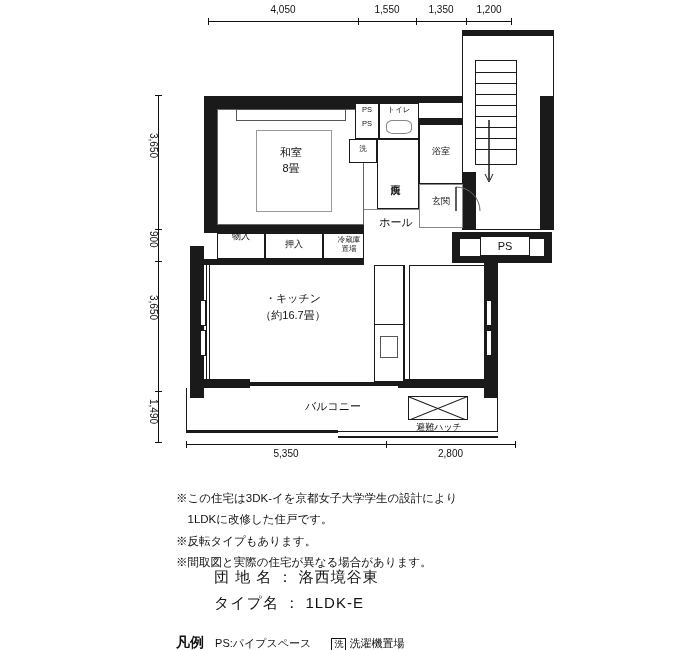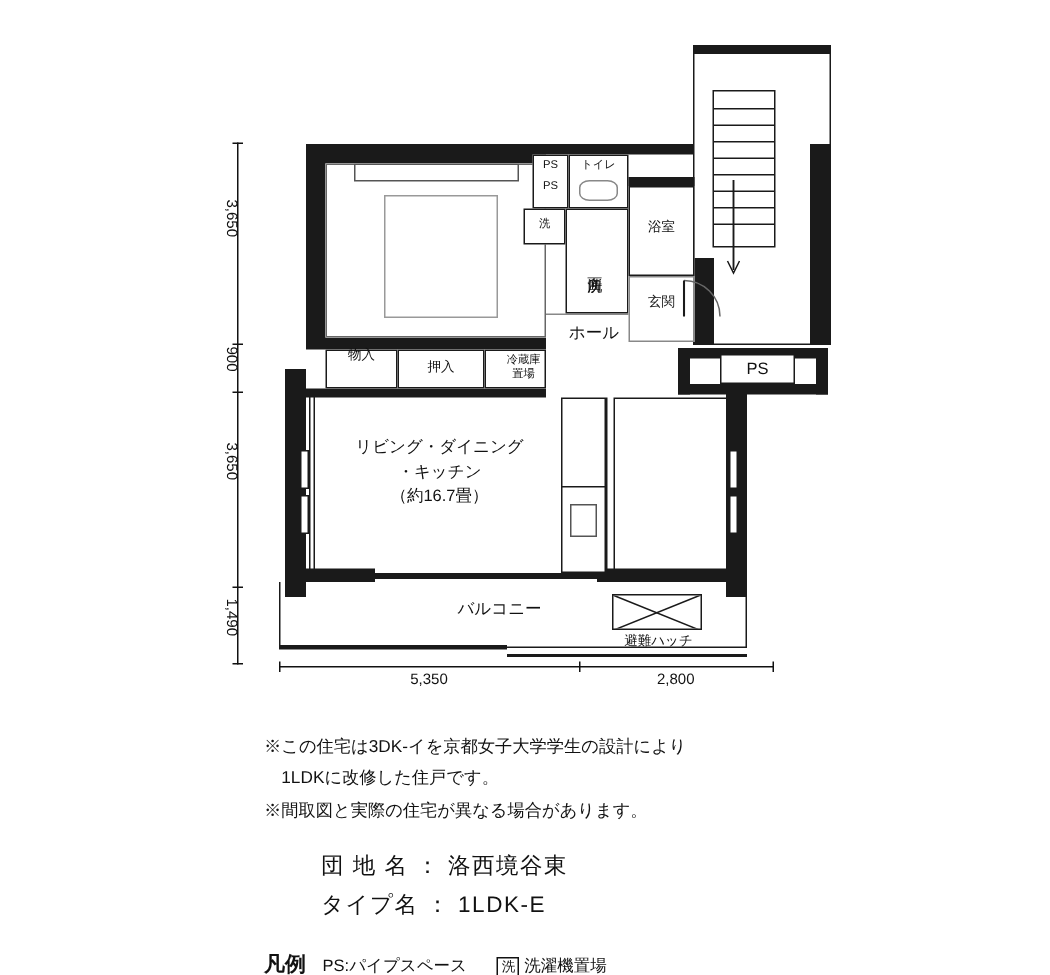--- a/index.html
+++ b/index.html
@@ -82,20 +82,34 @@
   .box-mini {
     display:inline-block; border:1px solid #111; padding:0 2px;
     font-size:9px; line-height:11px; vertical-align:middle;
   }
 </style>
 </head>
 <body>
 
 <div class="stage">
 
+  <div class="abs" style="left:208px; top:4px; width:340px; height:26px;">
+
+    <div class="abs dimtext" style="left:0px;   top:0px; width:150px;">4,050</div>
+    <div class="abs dimtext" style="left:150px; top:0px; width:58px;">1,550</div>
+    <div class="abs dimtext" style="left:208px; top:0px; width:50px;">1,350</div>
+    <div class="abs dimtext" style="left:258px; top:0px; width:46px;">1,200</div>
+
+    <div class="abs dimline-h" style="left:0px; top:17px; width:304px;"></div>
+    <div class="abs tick-v" style="left:0px;   top:14px;"></div>
+    <div class="abs tick-v" style="left:150px; top:14px;"></div>
+    <div class="abs tick-v" style="left:208px; top:14px;"></div>
+    <div class="abs tick-v" style="left:258px; top:14px;"></div>
+    <div class="abs tick-v" style="left:303px; top:14px;"></div>
+  </div>
 
   <div class="abs" style="left:148px; top:95px; width:46px; height:350px;">
     <div class="abs dimline-v" style="left:10px; top:0px; height:348px;"></div>
     <div class="abs tick-h" style="left:7px; top:0px;"></div>
     <div class="abs tick-h" style="left:7px; top:134px;"></div>
     <div class="abs tick-h" style="left:7px; top:166px;"></div>
     <div class="abs tick-h" style="left:7px; top:296px;"></div>
     <div class="abs tick-h" style="left:7px; top:347px;"></div>
 
     <div class="abs vtext" style="left:0px; top:38px;">3,650</div>
@@ -164,35 +178,38 @@
 
     <div class="abs" style="left:200px; top:300px; width:6px; height:26px; border:1px solid #1a1a1a; background:#fff;"></div>
     <div class="abs" style="left:200px; top:330px; width:6px; height:26px; border:1px solid #1a1a1a; background:#fff;"></div>
 
     <div class="abs" style="left:486px; top:300px; width:6px; height:26px; border:1px solid #1a1a1a; background:#fff;"></div>
     <div class="abs" style="left:486px; top:330px; width:6px; height:26px; border:1px solid #1a1a1a; background:#fff;"></div>
 
     <div class="abs tatami" style="left:217px; top:109px; width:147px; height:116px;">
       <div class="tatami-inner" style="left:38px; top:20px; width:76px; height:82px;"></div>
     </div>
+    <div class="abs lbl" style="left:232px; top:146px; width:118px;">
+      <div>和室</div>
+      <div style="margin-top:2px;">8畳</div>
+    </div>
 
     <div class="abs" style="left:236px; top:109px; width:110px; height:12px; border:1px solid #555; background:#fff;"></div>
 
     <div class="abs" style="left:217px; top:233px; width:48px; height:26px; border:1px solid #1a1a1a; background:#fff;"></div>
     <div class="abs lbl sm" style="left:217px; top:231px; width:48px;">物入</div>
 
     <div class="abs" style="left:265px; top:233px; width:58px; height:26px; border:1px solid #1a1a1a; background:#fff;"></div>
     <div class="abs lbl sm" style="left:265px; top:239px; width:58px;">押入</div>
 
     <div class="abs" style="left:323px; top:233px; width:41px; height:26px; border:1px solid #1a1a1a; background:#fff;"></div>
     <div class="abs lbl xs" style="left:323px; top:236px; width:52px; white-space:pre-line;">冷蔵庫
 置場</div>
 
     <div class="abs lbl" style="left:218px; top:290px; width:150px; line-height:1.5;">
-      <div>リビング・ダイニング</div>
       <div>・キッチン</div>
       <div>（約16.7畳）</div>
     </div>
 
     <div class="abs" style="left:374px; top:265px; width:30px; height:117px; border:1px solid #1a1a1a; background:#fff;"></div>
     <div class="abs" style="left:374px; top:265px; width:30px; height:60px; border-bottom:1px solid #1a1a1a;"></div>
     <div class="abs" style="left:380px; top:336px; width:18px; height:22px; border:1px solid #555;"></div>
     <div class="abs" style="left:404px; top:265px; width:6px; height:117px; border-left:1px solid #1a1a1a; border-right:1px solid #1a1a1a;"></div>
     <div class="abs" style="left:410px; top:265px; width:74px; height:0px; border-top:1px solid #1a1a1a;"></div>
 
@@ -241,20 +258,21 @@
     <div class="abs lbl sm" style="left:400px; top:422px; width:78px;">避難ハッチ</div>
 
     <div class="abs wall" style="left:484px; top:388px; width:14px; height:10px;"></div>
     <div class="abs wall" style="left:190px; top:388px; width:14px; height:10px;"></div>
 
   </div>
 
   <div class="notes">
     <div>※この住宅は3DK-イを京都女子大学学生の設計により</div>
     <div>　1LDKに改修した住戸です。</div>
+    <div>※反転タイプもあります。</div>
     <div>※間取図と実際の住宅が異なる場合があります。</div>
   </div>
 
   <div class="summary">
     <div class="row">
       <span>団 地 名 ：</span>
       <span>洛西境谷東</span>
     </div>
     <div class="row">
       <span>タイプ名 ：</span>

